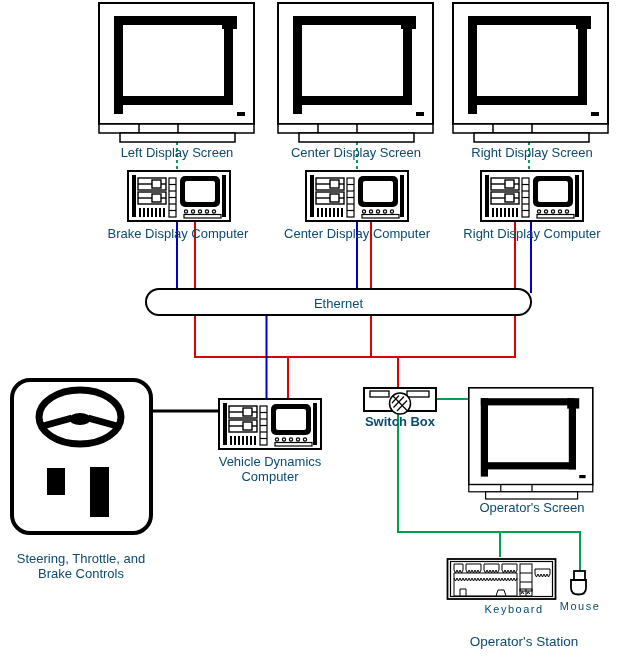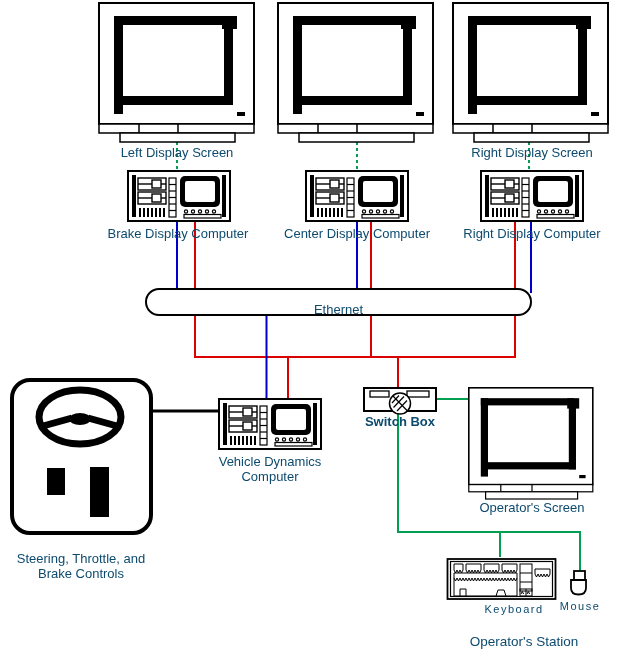--- a/index.html
+++ b/index.html
@@ -155,27 +155,28 @@
       </g>
     </g>
 
     <g transform="translate(570,570)">
       <rect x="4" y="1" width="11" height="9" fill="#fff" stroke="#000" stroke-width="1.8"></rect>
       <path d="M1,10 H16 V18 Q16,24.5 8.5,24.5 Q1,24.5 1,18 Z" fill="#fff" stroke="#000" stroke-width="1.8"></path>
     </g>
   </svg>
 
   <div class="lbl" style="left:87px;top:145px;width:180px;">Left Display Screen</div>
+  <div class="lbl" style="left:266px;top:145px;width:180px;">Center Display Screen</div>
   <div class="lbl" style="left:442px;top:145px;width:180px;">Right Display Screen</div>
 
   <div class="lbl" style="left:88px;top:226px;width:180px;">Brake Display Computer</div>
   <div class="lbl" style="left:267px;top:226px;width:180px;">Center Display Computer</div>
   <div class="lbl" style="left:442px;top:226px;width:180px;">Right Display Computer</div>
 
-  <div class="lbl" style="left:146px;top:296px;width:385px;margin-top:6px;">Ethernet</div>
+  <div class="lbl" style="left:146px;top:296px;width:385px;">Ethernet</div>
 
   <div class="lbl" style="left:310px;top:414px;width:180px;font-weight:bold;">Switch Box</div>
 
   <div class="lbl" style="left:180px;top:454px;width:180px;">
     <span>Vehicle Dynamics</span>
     <span>Computer</span>
   </div>
 
   <div class="lbl" style="left:-9px;top:551px;width:180px;">
     <span>Steering, Throttle, and</span>

